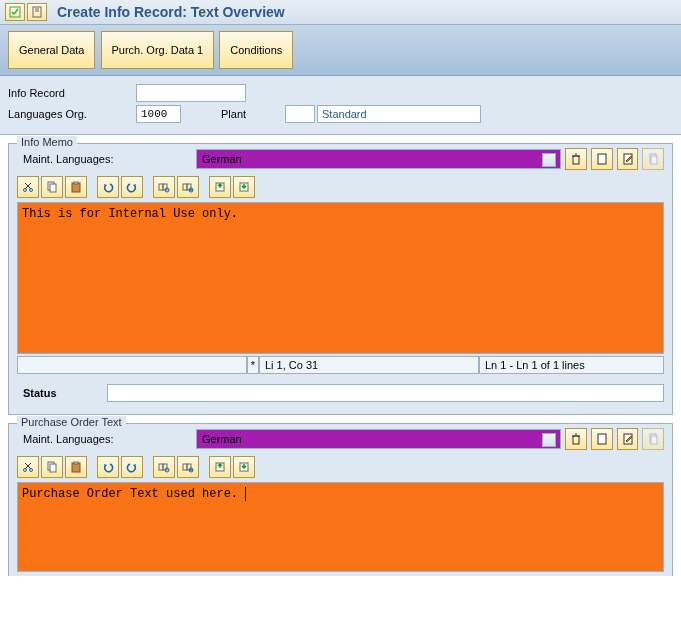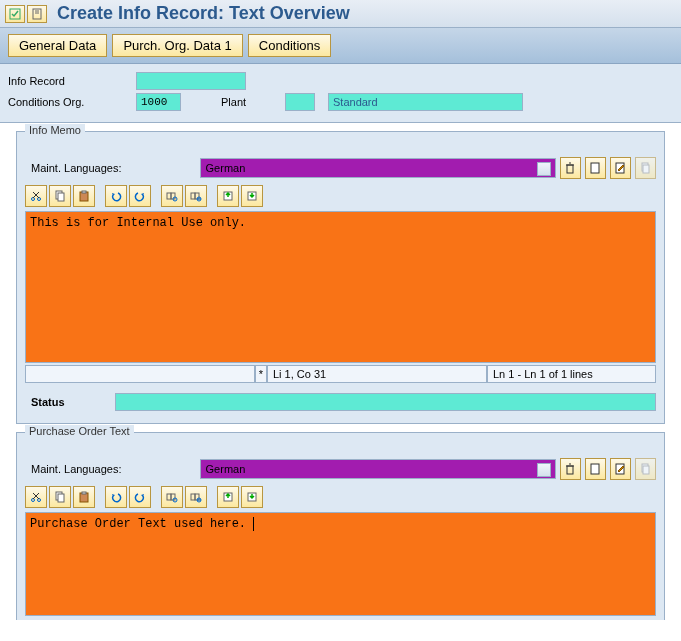--- a/index.html
+++ b/index.html
@@ -1,26 +1,26 @@
 <!DOCTYPE html>
 <html><head>
 <meta charset="utf-8">
 <style>
 * { box-sizing: border-box; margin: 0; padding: 0; }
 body { font-family: Arial, sans-serif; font-size: 11px; background: #fff; width: 681px; }
 .header { background: linear-gradient(to bottom, #e8eef5, #d5e0ed); padding: 3px 5px; display: flex; align-items: center; border-bottom: 1px solid #9ab0c8; }
 .header-btn { width: 20px; height: 18px; background: linear-gradient(to bottom, #fef9e8, #fce8a0); border: 1px solid #b89640; margin-right: 2px; display: flex; align-items: center; justify-content: center; cursor: pointer; }
-.header-title { color: #2c5a8e; font-size: 18px; font-weight: bold; margin-left: 8px; }
+.header-title { color: #2c5a8e; font-size: 14px; font-weight: bold; margin-left: 8px; }
 .tab-bar { background: linear-gradient(to bottom, #c5d6e8, #a5c0db); padding: 6px 8px; border-bottom: 1px solid #8aa5c2; }
-.tab-btn { background: linear-gradient(to bottom, #fef9e8, #fce8a0); border: 1px solid #b89640; padding: 3px 10px; margin-right: 2px; cursor: pointer; font-size: 13px; display: inline-block; }
+.tab-btn { background: linear-gradient(to bottom, #fef9e8, #fce8a0); border: 1px solid #b89640; padding: 12px 10px; margin-right: 2px; cursor: pointer; font-size: 11px; display: inline-block; }
 .form-area { background: #dde8f3; padding: 8px; border-bottom: 1px solid #9ab0c8; }
 .form-row { display: flex; align-items: center; margin-bottom: 3px; }
 .form-label { width: 128px; }
-.form-field { background: #5eead4; border: 1px solid #9ab0c8; height: 18px; padding: 1px 4px; display: flex; align-items: center; }
-.group { background: #dde8f3; border: 1px solid #9ab0c8; margin: 8px 16px; position: relative; padding: 25px 8px 8px 8px; }
+.form-field { background: #ffffff; border: 1px solid #9ab0c8; height: 18px; padding: 1px 4px; display: flex; align-items: center; }
+.group { background: #dde8f3; border: 1px solid #9ab0c8; margin: 8px 8px; position: relative; padding: 4px 8px 8px 8px; }
 .group-title { position: absolute; top: -8px; left: 8px; background: #dde8f3; padding: 0 4px; color: #333; }
 .lang-row { display: flex; align-items: center; margin-bottom: 6px; }
 .dropdown { background: #a21caf; border: 1px solid #9ab0c8; height: 20px; width: 372px; display: flex; align-items: center; padding: 0 5px; margin-left: 8px; position: relative; }
 .dropdown::after { content: ''; position: absolute; right: 4px; top: 3px; width: 12px; height: 12px; background: linear-gradient(to bottom, #f0f5fb, #d5e0ed); border: 1px solid #9ab0c8; }
 .icon-btn { width: 22px; height: 22px; background: linear-gradient(to bottom, #fef9e8, #fce8a0); border: 1px solid #b89640; margin-left: 4px; display: flex; align-items: center; justify-content: center; cursor: pointer; }
 .toolbar { display: flex; gap: 2px; margin-bottom: 4px; }
 .toolbar .icon-btn { margin-left: 0; }
 .toolbar-sep { width: 6px; }
 .textarea { background: #f97316; border: 1px solid #9ab0c8; height: 152px; padding: 4px; font-family: 'Courier New', monospace; font-size: 12px; overflow: auto; cursor: text; }
 .status-bar { display: flex; margin-top: 2px; }
@@ -54,26 +54,26 @@
   <span class="tab-btn">Purch. Org. Data 1</span>
   <span class="tab-btn">Conditions</span>
 </div>
 
 <div class="form-area">
   <div class="form-row">
     <div class="form-label">Info Record</div>
     <div class="form-field" style="width:110px;"></div>
   </div>
   <div class="form-row">
-    <div class="form-label">Conditions Org.</div>
+    <div class="form-label">Languages Org.</div>
     <div class="form-field" style="width:45px; font-family:'Courier New',monospace;">1000</div>
     <div style="width:40px;"></div>
     <div style="width:64px;">Plant</div>
     <div class="form-field" style="width:30px;"></div>
-    <div class="form-field blue-text" style="width:195px; margin-left:13px;">Standard</div>
+    <div class="form-field blue-text" style="width:164px; margin-left:2px;">Standard</div>
   </div>
 </div>
 
 <div class="group">
   <div class="group-title">Info Memo</div>
   <div class="lang-row">
     <div style="width:150px; padding-left:6px;">Maint. Languages:</div>
     <div style="width:24px;"></div>
     <div class="dropdown">
         <span>German</span>
@@ -270,14 +270,14 @@
           <path d="M6 3 L6 7 M4 5 L6 3 L8 5" fill="none" stroke="#0a0" stroke-width="1.5"></path>
         </svg>
       </div>
     <div class="icon-btn">
         <svg width="12" height="12" viewBox="0 0 12 12">
           <rect x="2" y="2" width="8" height="8" fill="#fff" stroke="#666"></rect>
           <path d="M6 7 L6 3 M4 5 L6 7 L8 5" fill="none" stroke="#0a0" stroke-width="1.5"></path>
         </svg>
       </div>
   </div>
-  <div class="textarea" style="height:104px;"><span>Purchase Order Text used here.</span><span style="border-right:1px solid #000;">&nbsp;</span></div>
+  <div class="textarea" style="height:90px;"><span>Purchase Order Text used here.</span><span style="border-right:1px solid #000;">&nbsp;</span></div>
 </div>
 
 </body></html>

